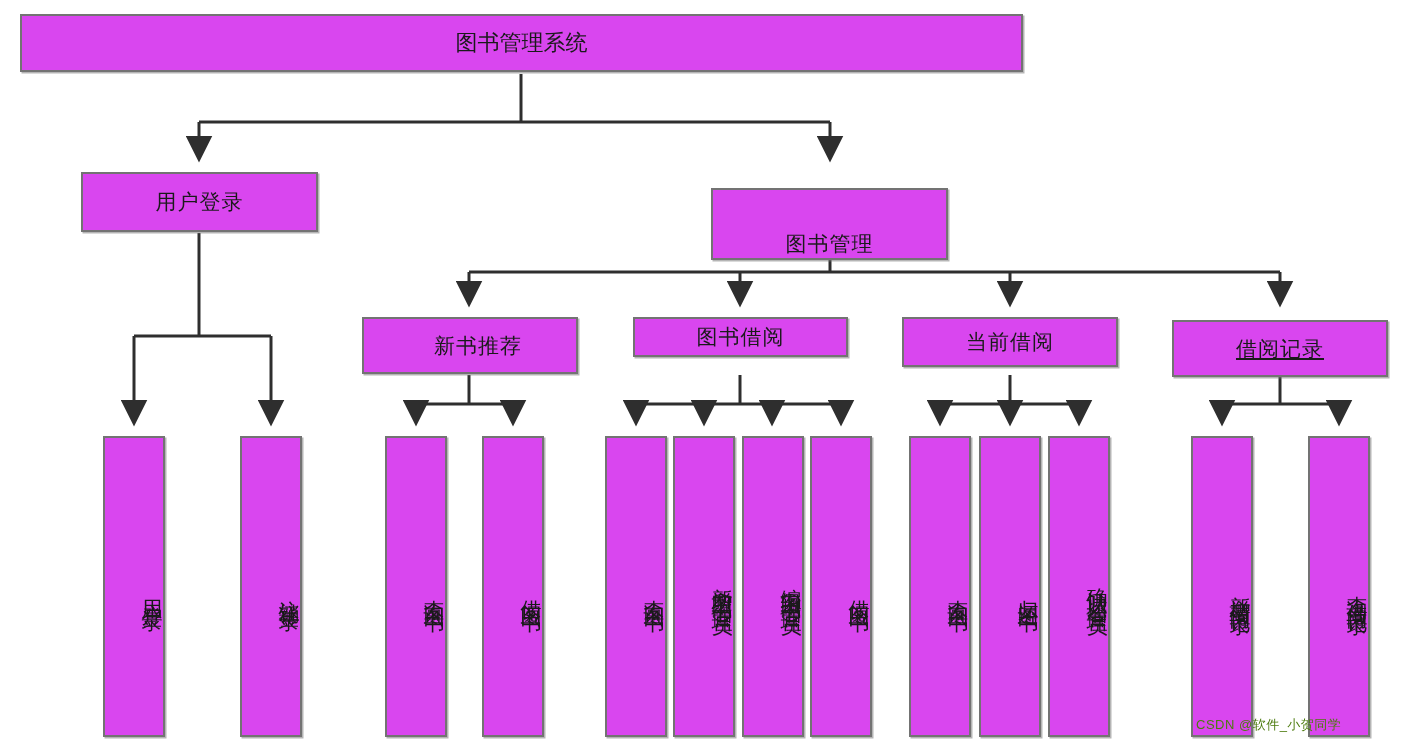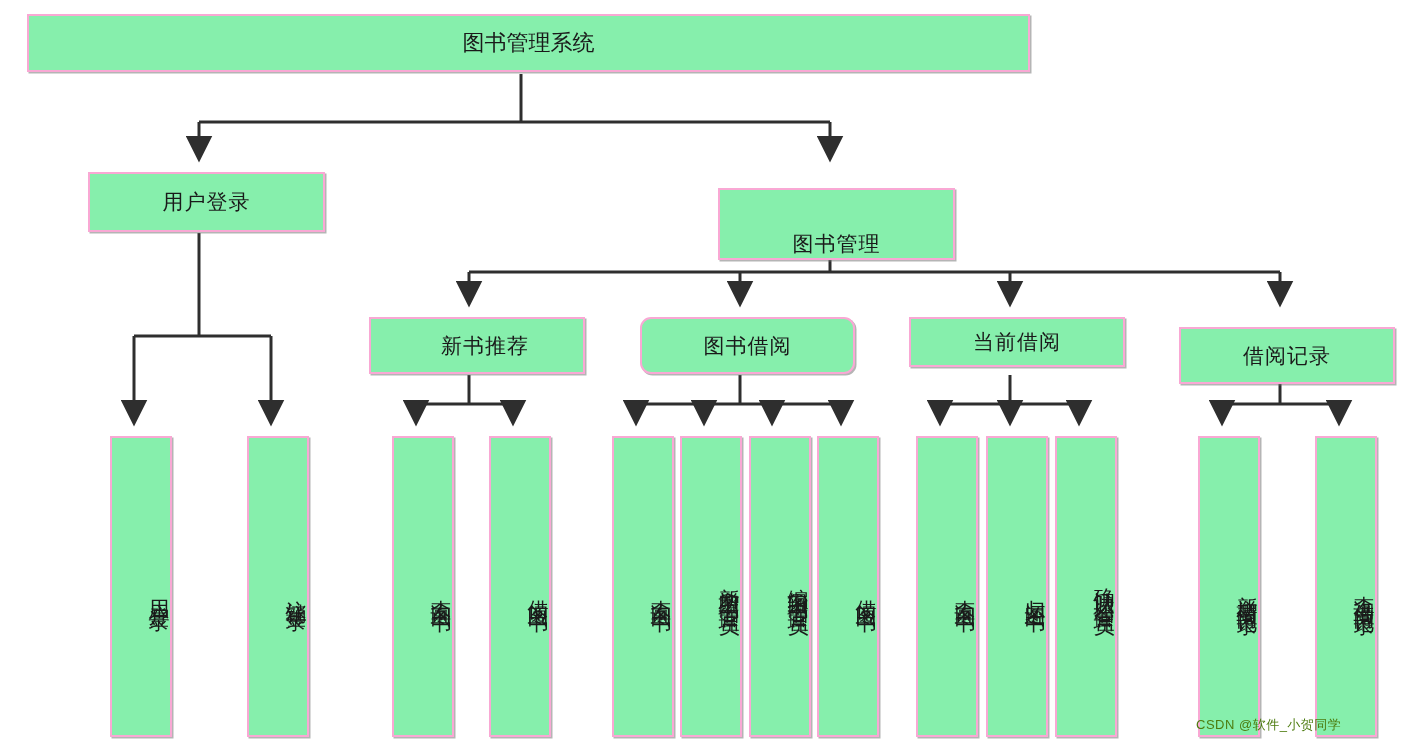--- a/index.html
+++ b/index.html
@@ -21,28 +21,27 @@
     position: absolute;
     left: 0;
     top: 0;
     width: 1405px;
     height: 747px;
     pointer-events: none;
   }
   .node {
     position: absolute;
     box-sizing: border-box;
-    background: #86efac;
-    border: 2px solid #f9a8d4;
+    background: #d946ef;
+    border: 2px solid #737373;
     display: flex;
     align-items: center;
     justify-content: center;
     color: #1a1a1a;
     box-shadow: 1.5px 1.5px 0 rgba(120,120,120,0.55);
-    margin-left: 7px;
   }
   .node.h {
     font-size: 21px;
     letter-spacing: 1px;
   }
   .node.root {
     font-size: 22px;
   }
   .node.v {
     writing-mode: vertical-rl;
@@ -132,27 +131,27 @@
   <div class="node h" style="left:81px; top:172px; width:237px; height:60px;">
     <span>用户登录</span>
   </div>
   <div class="node h" style="left:711px; top:188px; width:237px; height:72px;align-items:flex-end;">
     <span>图书管理</span>
   </div>
 
   <div class="node h" style="left:362px; top:317px; width:216px; height:57px;padding-left:16px;">
     <span>新书推荐</span>
   </div>
-  <div class="node h" style="left:633px; top:317px; width:215px; height:57px;border-radius:11px;">
+  <div class="node h" style="left:633px; top:317px; width:215px; height:40px;">
     <span>图书借阅</span>
   </div>
   <div class="node h" style="left:902px; top:317px; width:216px; height:50px;">
     <span>当前借阅</span>
   </div>
-  <div class="node h" style="left:1172px; top:327px; width:216px; height:57px;">
+  <div class="node h" style="left:1172px; top:320px; width:216px; height:57px;text-decoration:underline;">
     <span>借阅记录</span>
   </div>
 
   <div class="node v" style="left:103px; top:436px; width:62px; height:301px;">
     <span class="vlabel">用户登录</span>
   </div>
   <div class="node v" style="left:240px; top:436px; width:62px; height:301px;">
     <span class="vlabel">注销登录</span>
   </div>
 

